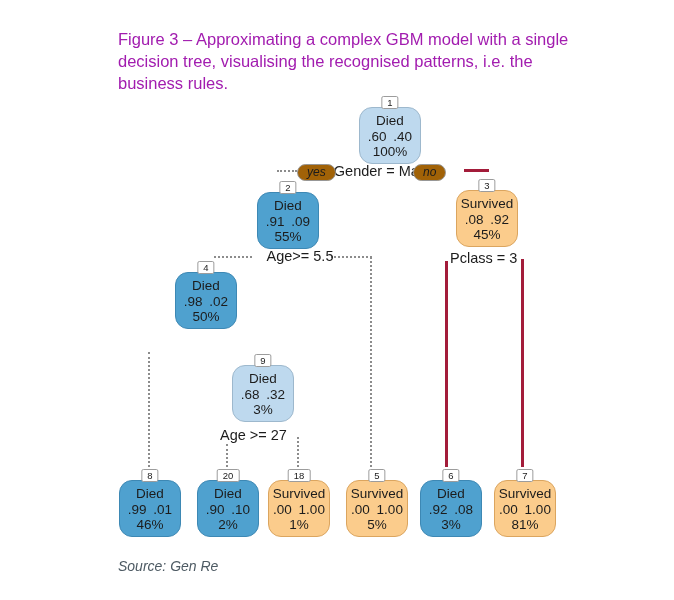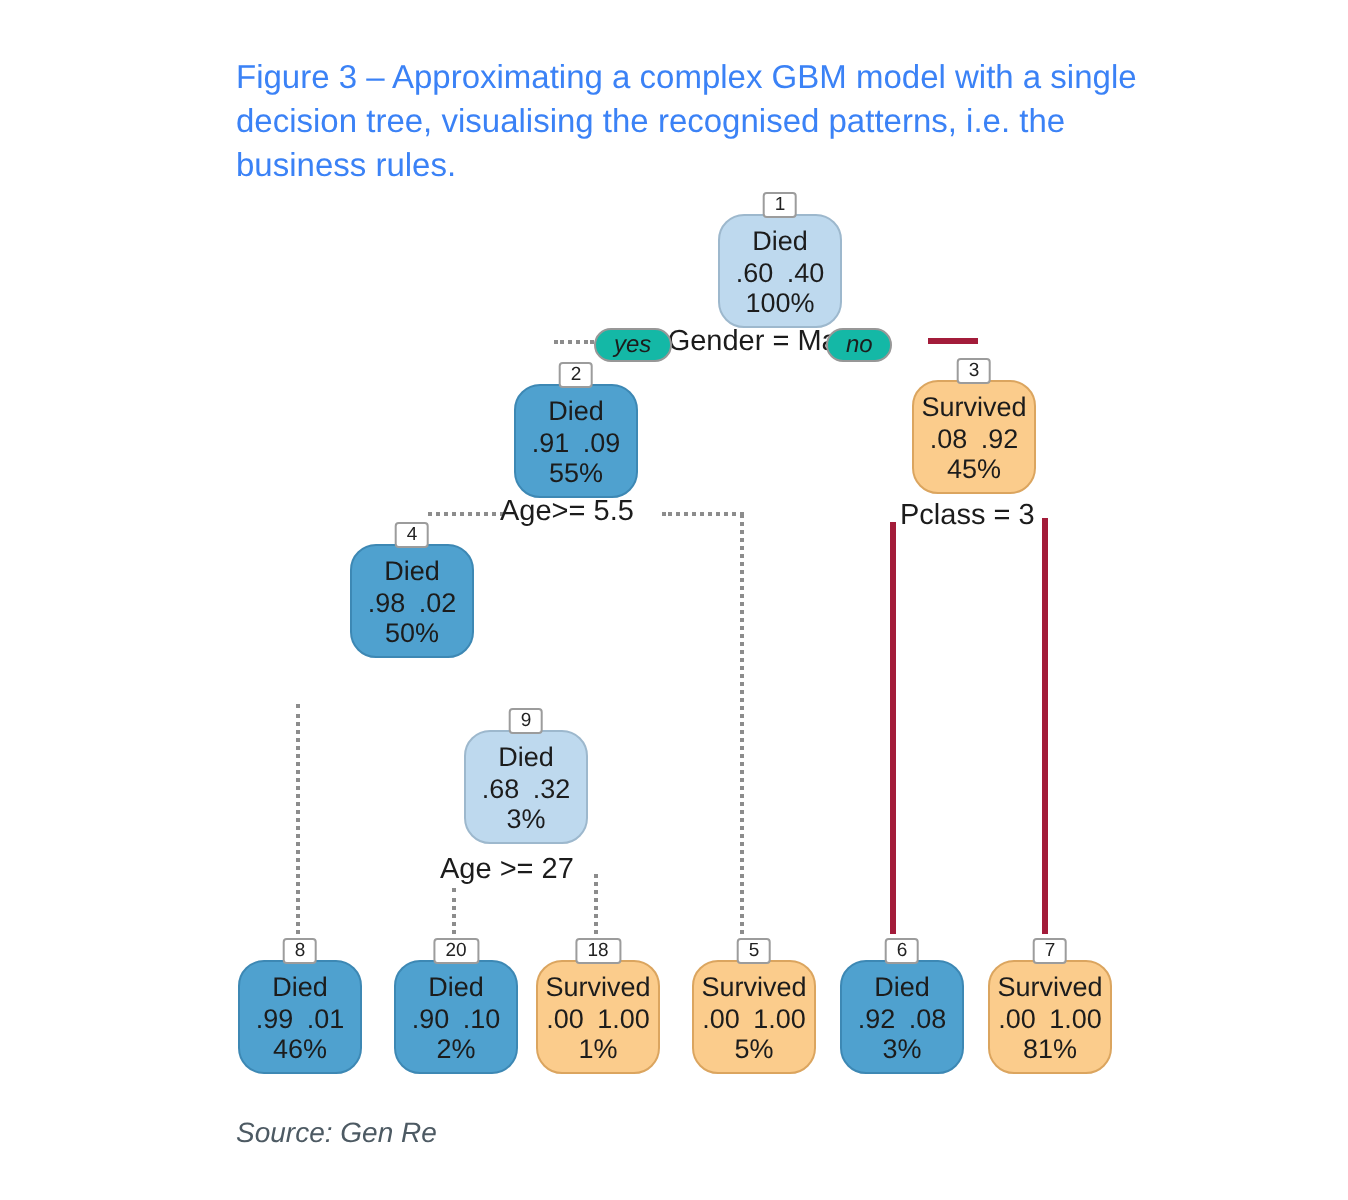--- a/index.html
+++ b/index.html
@@ -1,21 +1,21 @@
 <!DOCTYPE html>
 <html><head>
 <meta charset="utf-8">
 <style>
   html,body{margin:0;padding:0;background:#ffffff;}
   body{font-family:"Liberation Sans","DejaVu Sans",sans-serif;}
   #canvas{position:relative;width:674px;height:600px;background:#ffffff;overflow:hidden;}
 
   
   .fig-title{position:absolute;left:118px;top:29px;width:452px;
-    color:#3b82f6;font-size:16.5px;line-height:1.32;font-weight:500;}
+    color:#a21caf;font-size:16.5px;line-height:1.32;font-weight:500;}
   .source{position:absolute;left:118px;top:558px;color:#4d5a63;
     font-size:14px;font-style:italic;}
 
   
   .node{position:absolute;width:62px;height:57px;border-radius:13px;
     box-sizing:border-box;text-align:center;padding-top:5px;
     color:#1c1c1c;font-size:13.5px;line-height:15.5px;z-index:3;}
   .node.light{background:#bed9ee;border:1px solid #9db8cd;}
   .node.dark{background:#4fa1cf;border:1px solid #3d88b4;}
   .node.orange{background:#fbcc8c;border:1px solid #dba55f;}
@@ -34,27 +34,27 @@
   .n8{left:119px;top:480px;}
   .n18{left:197px;top:480px;}
   .n19{left:268px;top:480px;}
   .n5{left:346px;top:480px;}
   .n6{left:420px;top:480px;}
   .n7{left:494px;top:480px;}
 
   
   .split-label{position:absolute;color:#1c1c1c;font-size:14.5px;z-index:2;}
   .lbl-gender{left:330px;top:163px;width:104px;text-align:center;}
-  .lbl-age55{left:250px;top:248px;width:80px;text-align:left;}
+  .lbl-age55{left:260px;top:248px;width:80px;text-align:center;}
   .lbl-pclass{left:450px;top:250px;width:80px;text-align:left;}
   .lbl-embarked{left:143px;top:334px;}
   .lbl-age27{left:220px;top:427px;width:80px;}
 
   
-  .pill{position:absolute;background:#14b8a6;border:1.3px solid #979797;
+  .pill{position:absolute;background:#a16207;border:1.3px solid #979797;
     border-radius:9px;padding:0 9px;height:17px;line-height:15px;
     font-size:12px;font-style:italic;color:#1c1c1c;box-sizing:border-box;z-index:3;}
   .pill-yes{left:297px;top:164px;}
   .pill-no{left:413px;top:164px;text-align:right;}
 
   
   .dot-h{position:absolute;border-top:2px dotted #8c8c8c;height:0;z-index:1;}
   .dot-v{position:absolute;border-left:2px dotted #8c8c8c;width:0;z-index:1;}
   .red-h{position:absolute;height:3px;background:#a31c3a;z-index:1;}
   .red-v{position:absolute;width:3px;background:#a31c3a;z-index:1;}

